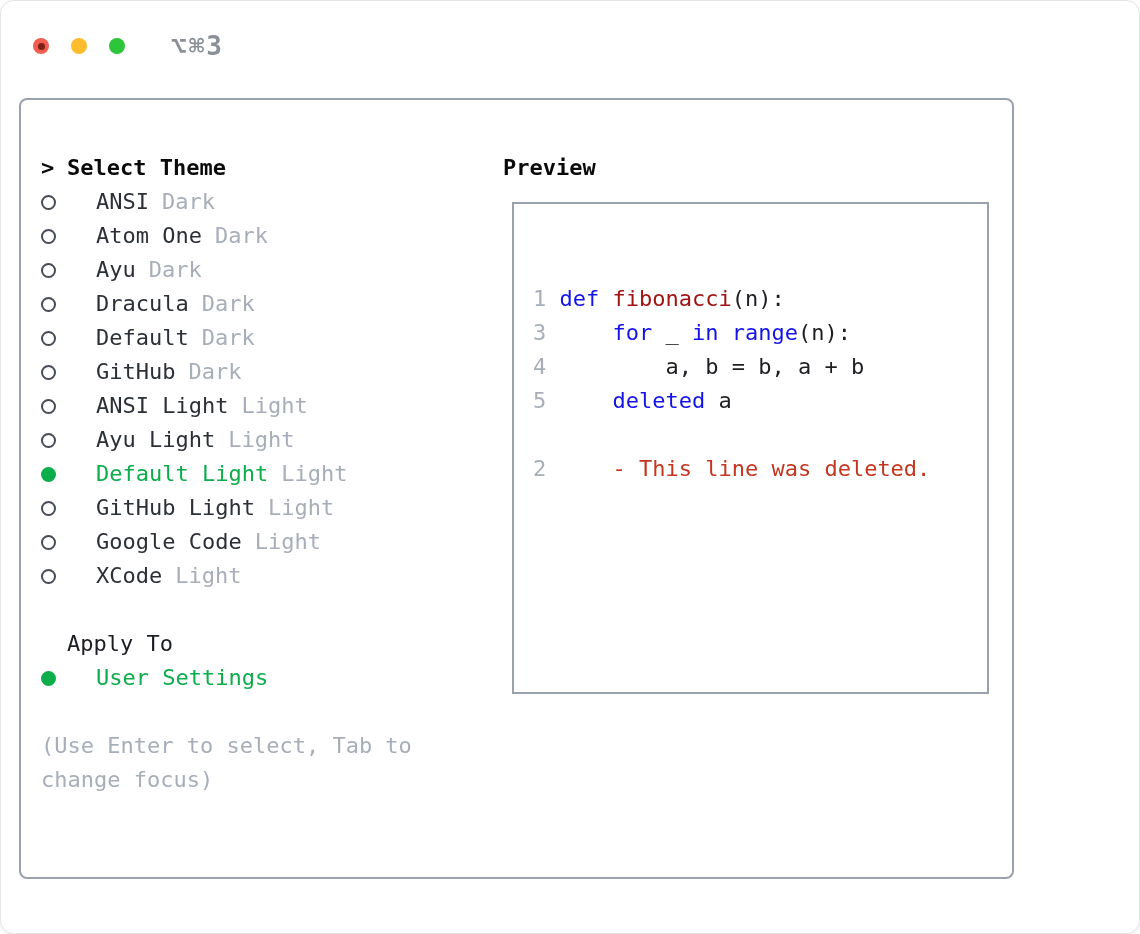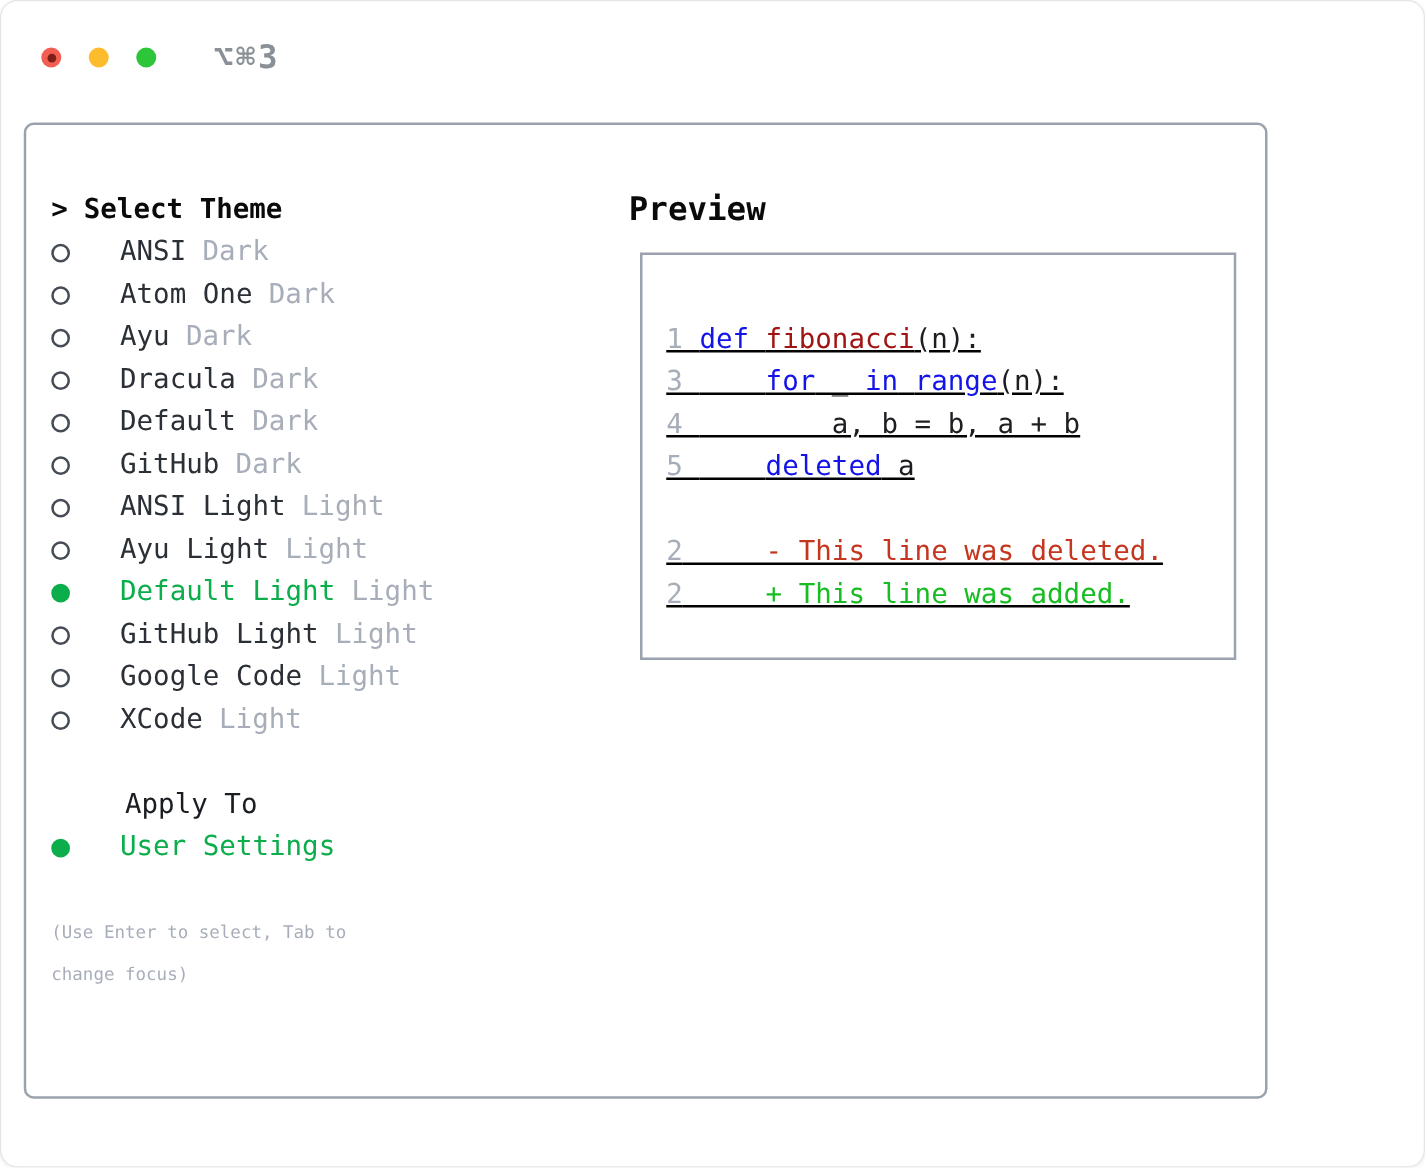--- a/index.html
+++ b/index.html
@@ -40,33 +40,32 @@
 
   .row { height:34px; display:flex; align-items:center; font-size:22px; line-height:34px; white-space:pre; }
   .bullet { width:26px; flex:none; display:flex; align-items:center; }
   .circle { width:15px; height:15px; border:2px solid #464c55; border-radius:50%; }
   .circle.sel { background:var(--select-green,#0cad4b); border-color:var(--select-green,#0cad4b); }
   .prompt { width:26px; flex:none; font-weight:700; color:var(--heading,#0a0a0a); }
   .h-title { font-weight:700; color:var(--heading,#0a0a0a); }
   .name { color:var(--text,#2b3036);margin-left:29px; }
   .name.sel { color:var(--select-green,#0cad4b); }
   .suffix { color:var(--muted,#a7aeb9); margin-left:13px; }
-  .plain-label { color:#1a1d21;margin-left:33px; }
+  .plain-label { color:#1a1d21; }
   .spacer { height:34px; }
-  .hint { font-size:14px; line-height:34px; color:var(--muted,#a7aeb9); white-space:pre; }
+  .hint { font-size:22px; line-height:34px; color:var(--muted,#a7aeb9); white-space:pre; }
 
   
-  .preview-title { font-size:26px; line-height:34px; font-weight:700; color:var(--heading,#0a0a0a); }
+  .preview-title { font-size:22px; line-height:34px; font-weight:700; color:var(--heading,#0a0a0a); }
   .preview-box {
     margin-left:9px; margin-top:17px;
-    width:477px; height:326px;
+    width:477px; height:492px;
     border:2px solid var(--border,#9aa2ad);
     background:#ffffff;
-    padding:51px 0 0 19px;
-    text-decoration:underline;
+    padding:78px 0 0 19px;
   }
   .pline { height:34px; font-size:22px; line-height:34px; white-space:pre; }
   .seg-num   { color:var(--linenum,#a7aeb9); }
   .seg-kw    { color:var(--keyword-blue,#1414e8); }
   .seg-fn    { color:var(--function-red,#a01414); }
   .seg-plain { color:var(--code-text,#1c1e22); }
   .seg-ctx   { color:var(--context-gray,#8d939c); }
   .seg-del   { color:var(--deleted-red,#c4361f); }
   .seg-add   { color:var(--added-green,#17bd22); }
 </style>
@@ -129,19 +128,18 @@
     <div class="right-col">
       <div class="preview-title">Preview</div>
       <div class="preview-box">
         <div id="preview-lines">
             <div class="pline"><span class="seg-num">1 </span><span class="seg-kw">def </span><span class="seg-fn">fibonacci</span><span class="seg-plain">(n):</span></div>
             <div class="pline"><span class="seg-num">3 </span><span class="seg-plain">    </span><span class="seg-kw">for</span><span class="seg-plain"> _ </span><span class="seg-kw">in</span><span class="seg-plain"> </span><span class="seg-kw">range</span><span class="seg-plain">(n):</span></div>
             <div class="pline"><span class="seg-num">4 </span><span class="seg-plain">        a, b = b, a + b</span></div>
             <div class="pline"><span class="seg-num">5 </span><span class="seg-plain">    </span><span class="seg-kw">deleted</span><span class="seg-plain"> a</span></div>
             <div class="pline"></div>
             <div class="pline"><span class="seg-num">2</span><span class="seg-del">     - This line was deleted.</span></div>
-            <div class="pline"><span class="seg-num">2</span><span class="seg-add">     + This line was added.</span></div>
           </div>
       </div>
     </div>
 
   </div>
 </div>
 
 </body></html>

